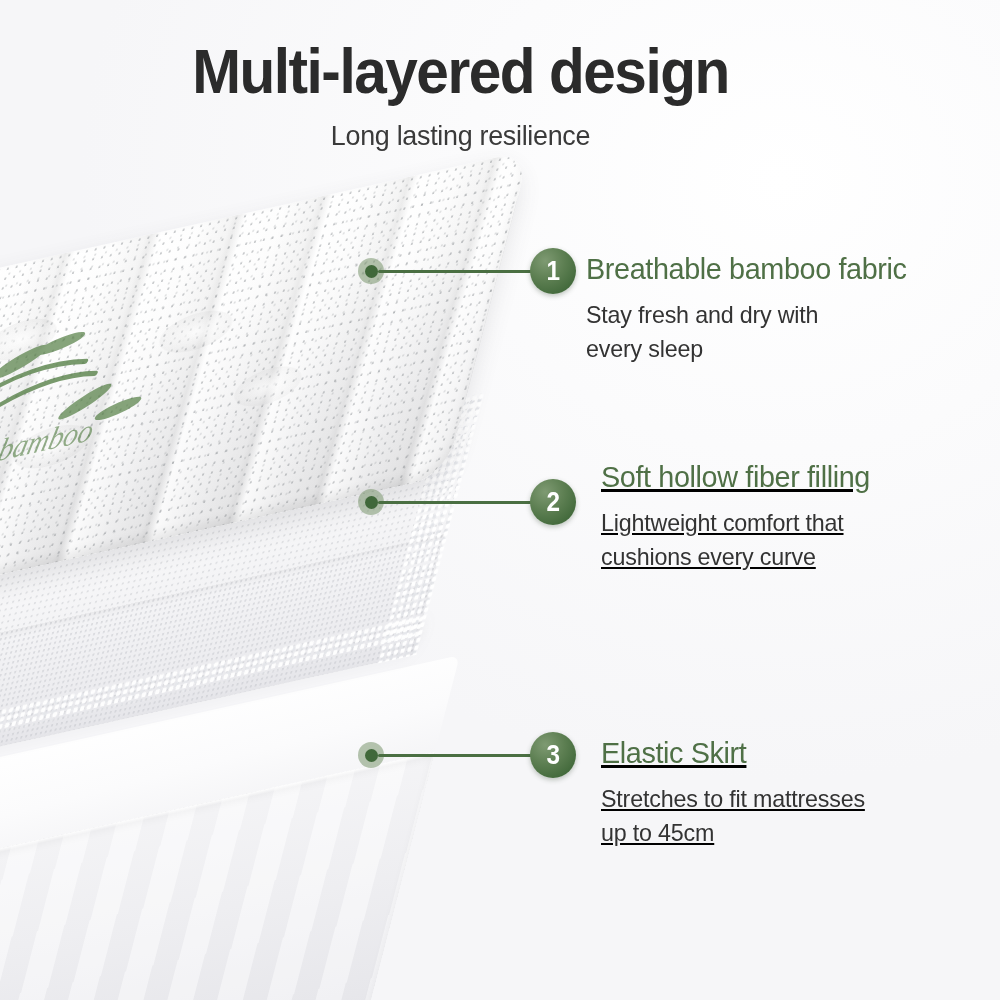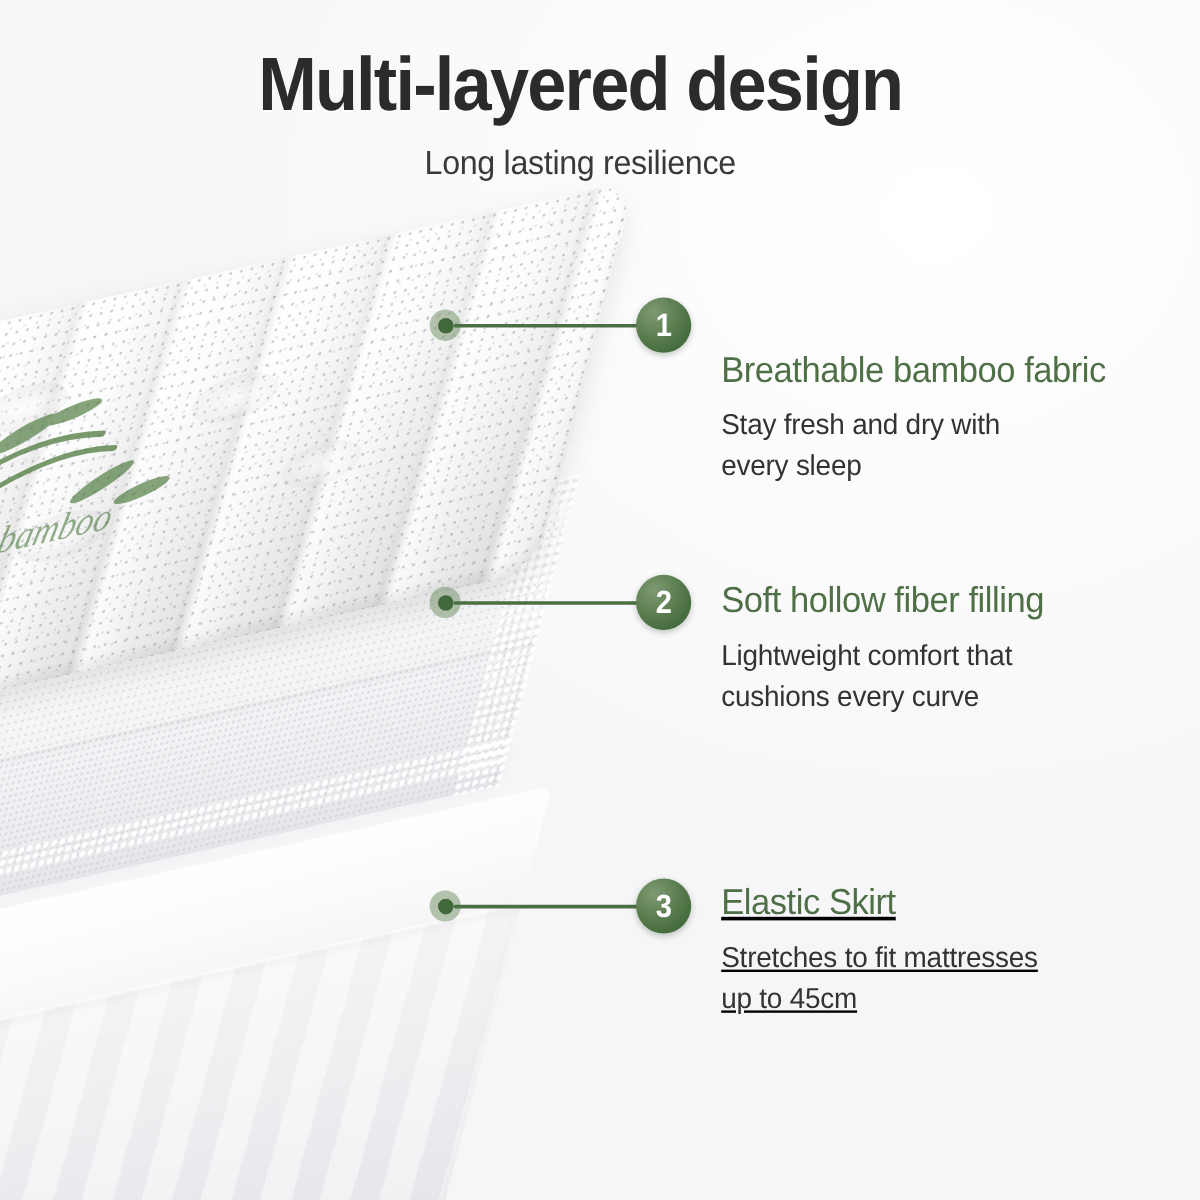--- a/index.html
+++ b/index.html
@@ -12,21 +12,21 @@
 
   #stage {
     position:absolute; left:0; top:0; width:1000px; height:1000px;
     background:
       radial-gradient(ellipse 70% 60% at 78% 18%, #ffffff 0%, #fbfbfc 45%, #f6f6f8 100%),
       linear-gradient(160deg,#fdfdfe 0%, #f7f7f9 55%, #f4f4f6 100%);
     overflow:hidden;
   }
 
   
-  .header { position:absolute; left:0; top:0; width:921px; text-align:center; z-index:40;margin-left:23px; }
+  .header { position:absolute; left:0; top:0; width:921px; text-align:center; z-index:40; }
   .title {
     font-size:63px; font-weight:bold; color:#2b2b2b;
     letter-spacing:-1.6px; line-height:1;
     margin-top:40px;
     transform:scaleX(0.93); transform-origin:center;
     text-shadow:0 1px 1px rgba(255,255,255,0.8);
   }
   .subtitle {
     font-size:28px; color:#3a3a3a; font-weight:400;
     margin-top:17px; letter-spacing:-0.3px;
@@ -264,39 +264,39 @@
 
   <div class="callout">
     <div class="dot" style="left:358px; top:258px;">
       <div class="halo"></div>
       <div class="core"></div>
     </div>
     <div class="connector" style="left:378px; top:269.5px; width:165px;"></div>
     <div class="badge" style="left:530px; top:248px;">
       <span>1</span>
     </div>
-    <div class="ctext" style="left:601px; top:252px;margin-top:40px;">
+    <div class="ctext" style="left:586px; top:252px;">
       <div class="ctitle">Breathable bamboo fabric</div>
       <div class="cbody">
         <div>Stay fresh and dry with</div>
         <div>every sleep</div>
       </div>
     </div>
   </div>
 
   <div class="callout">
     <div class="dot" style="left:358px; top:489px;">
       <div class="halo"></div>
       <div class="core"></div>
     </div>
     <div class="connector" style="left:378px; top:500.5px; width:165px;"></div>
     <div class="badge" style="left:530px; top:479px;">
       <span>2</span>
     </div>
-    <div class="ctext" style="left:601px; top:484px;">
+    <div class="ctext" style="left:601px; top:460px;text-decoration:underline;">
       <div class="ctitle">Soft hollow fiber filling</div>
       <div class="cbody">
         <div>Lightweight comfort that</div>
         <div>cushions every curve</div>
       </div>
     </div>
   </div>
 
   <div class="callout">
     <div class="dot" style="left:358px; top:742px;">

